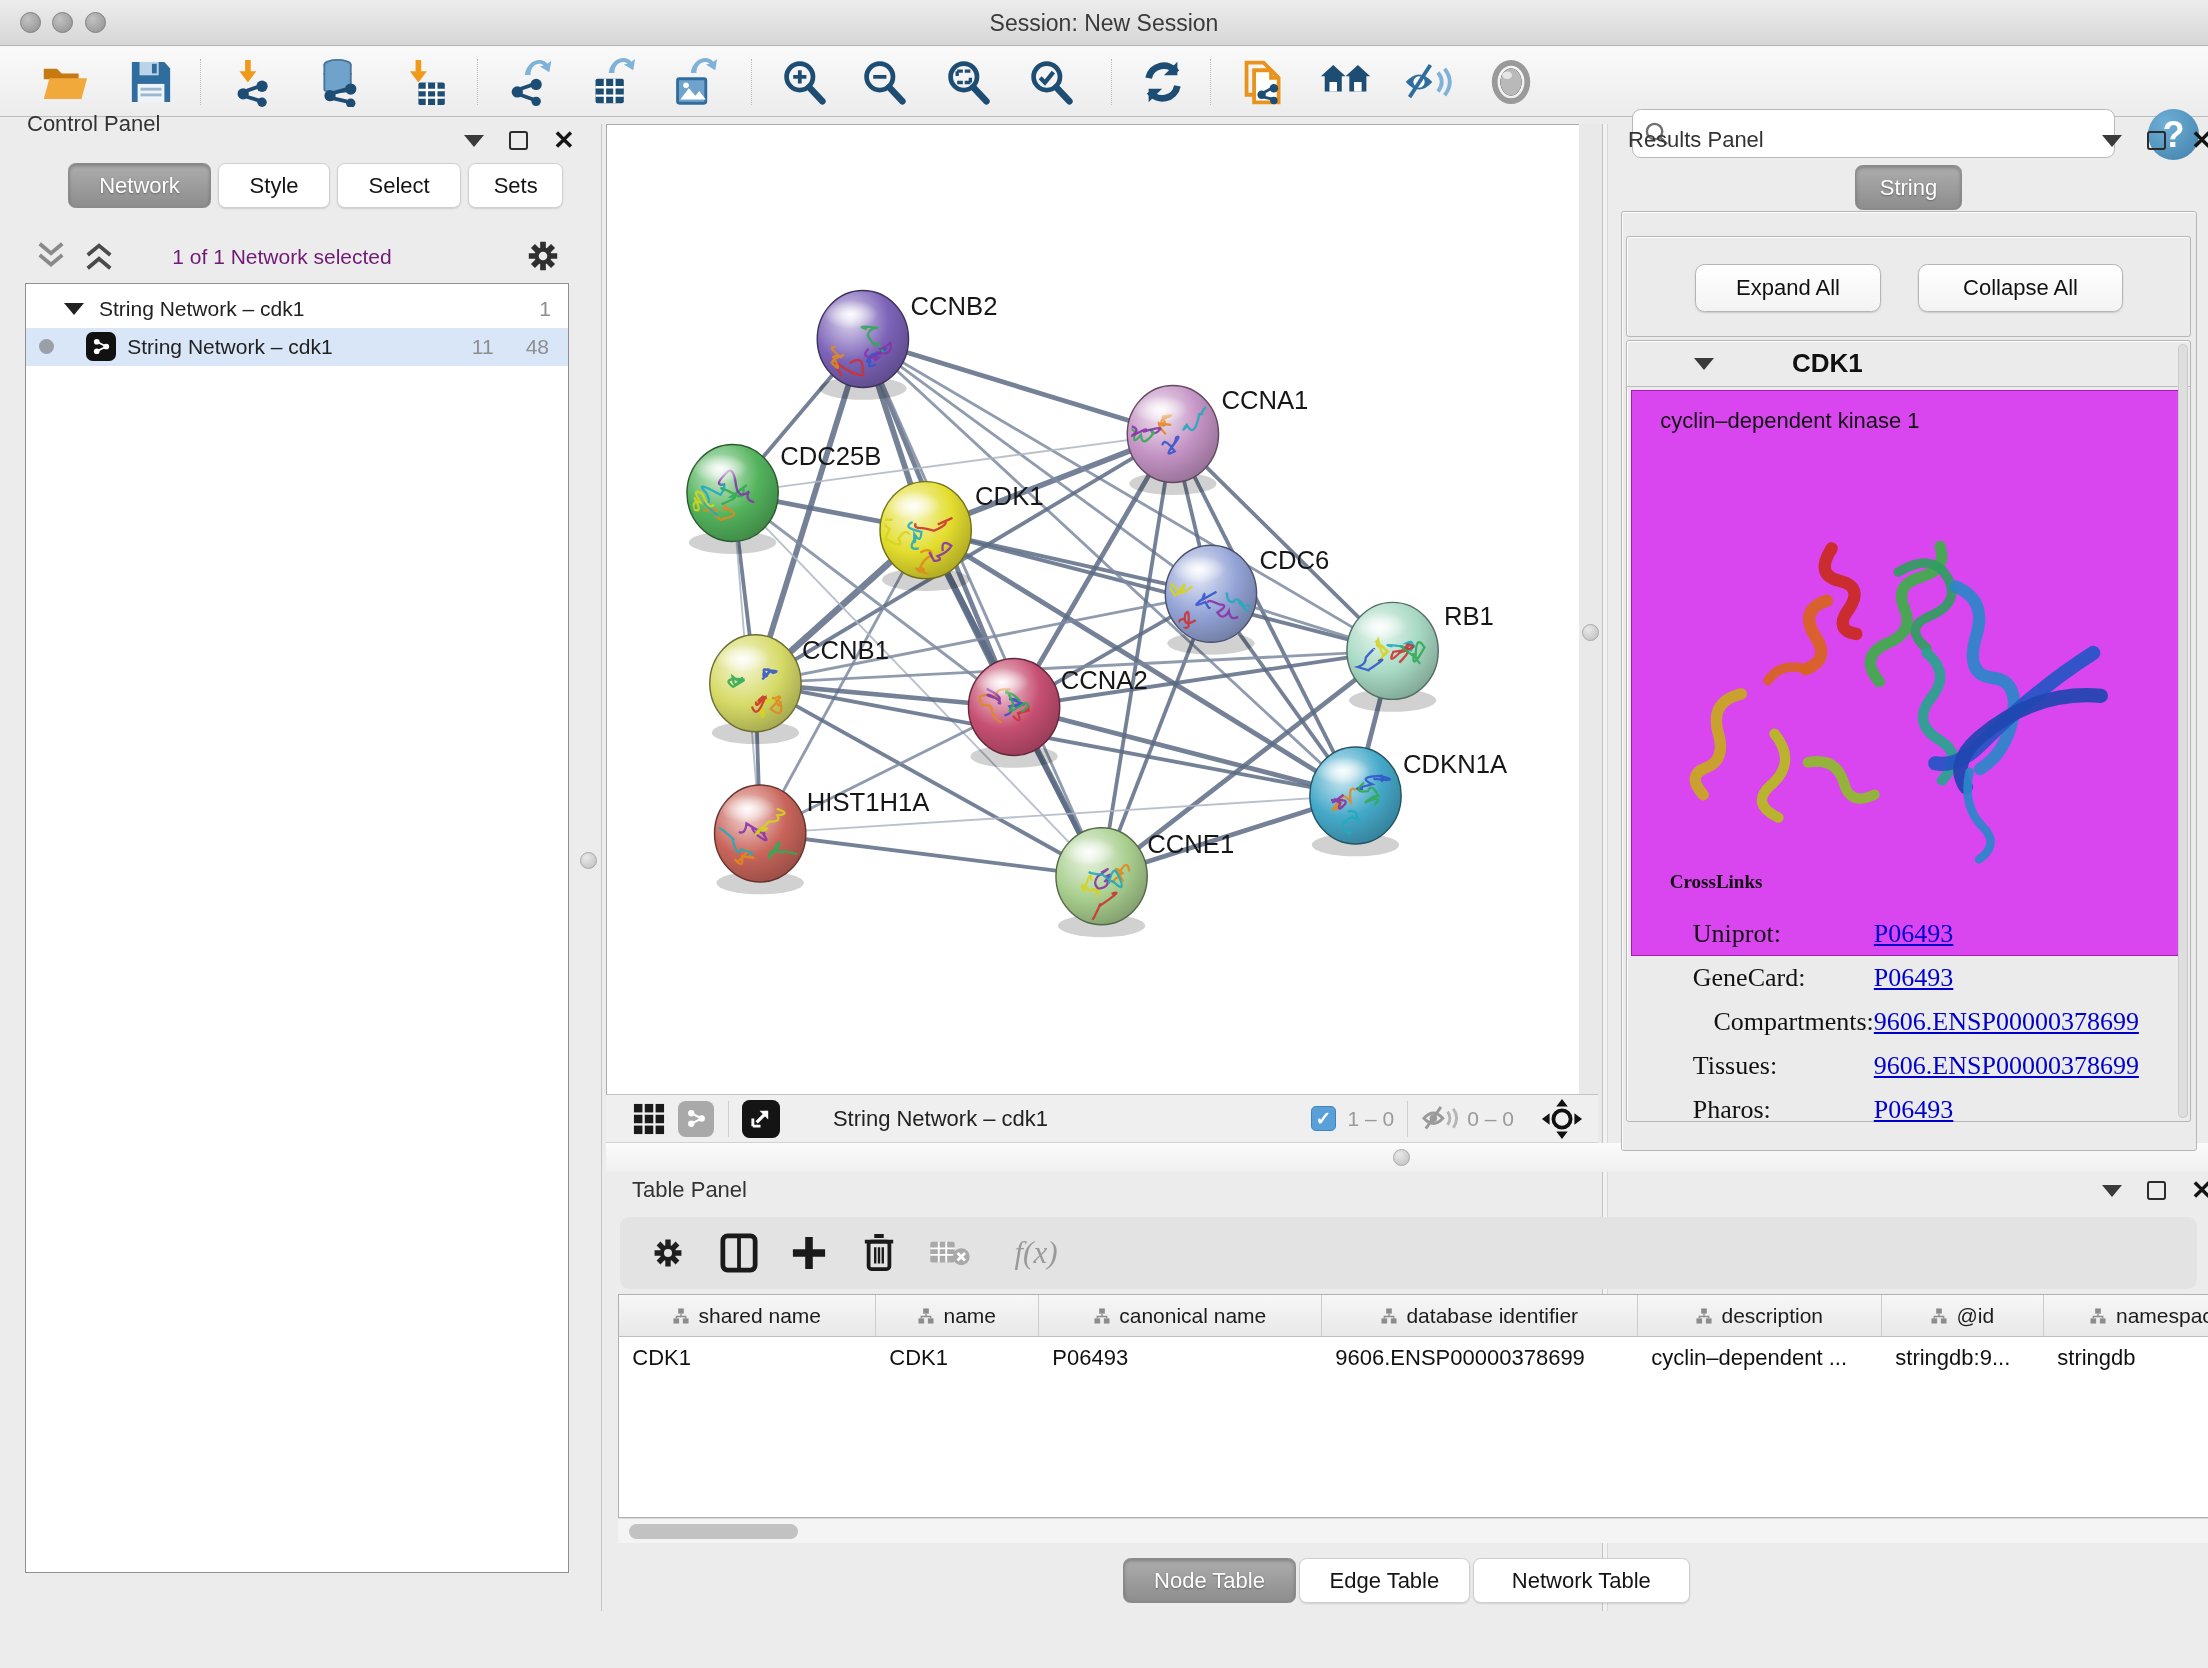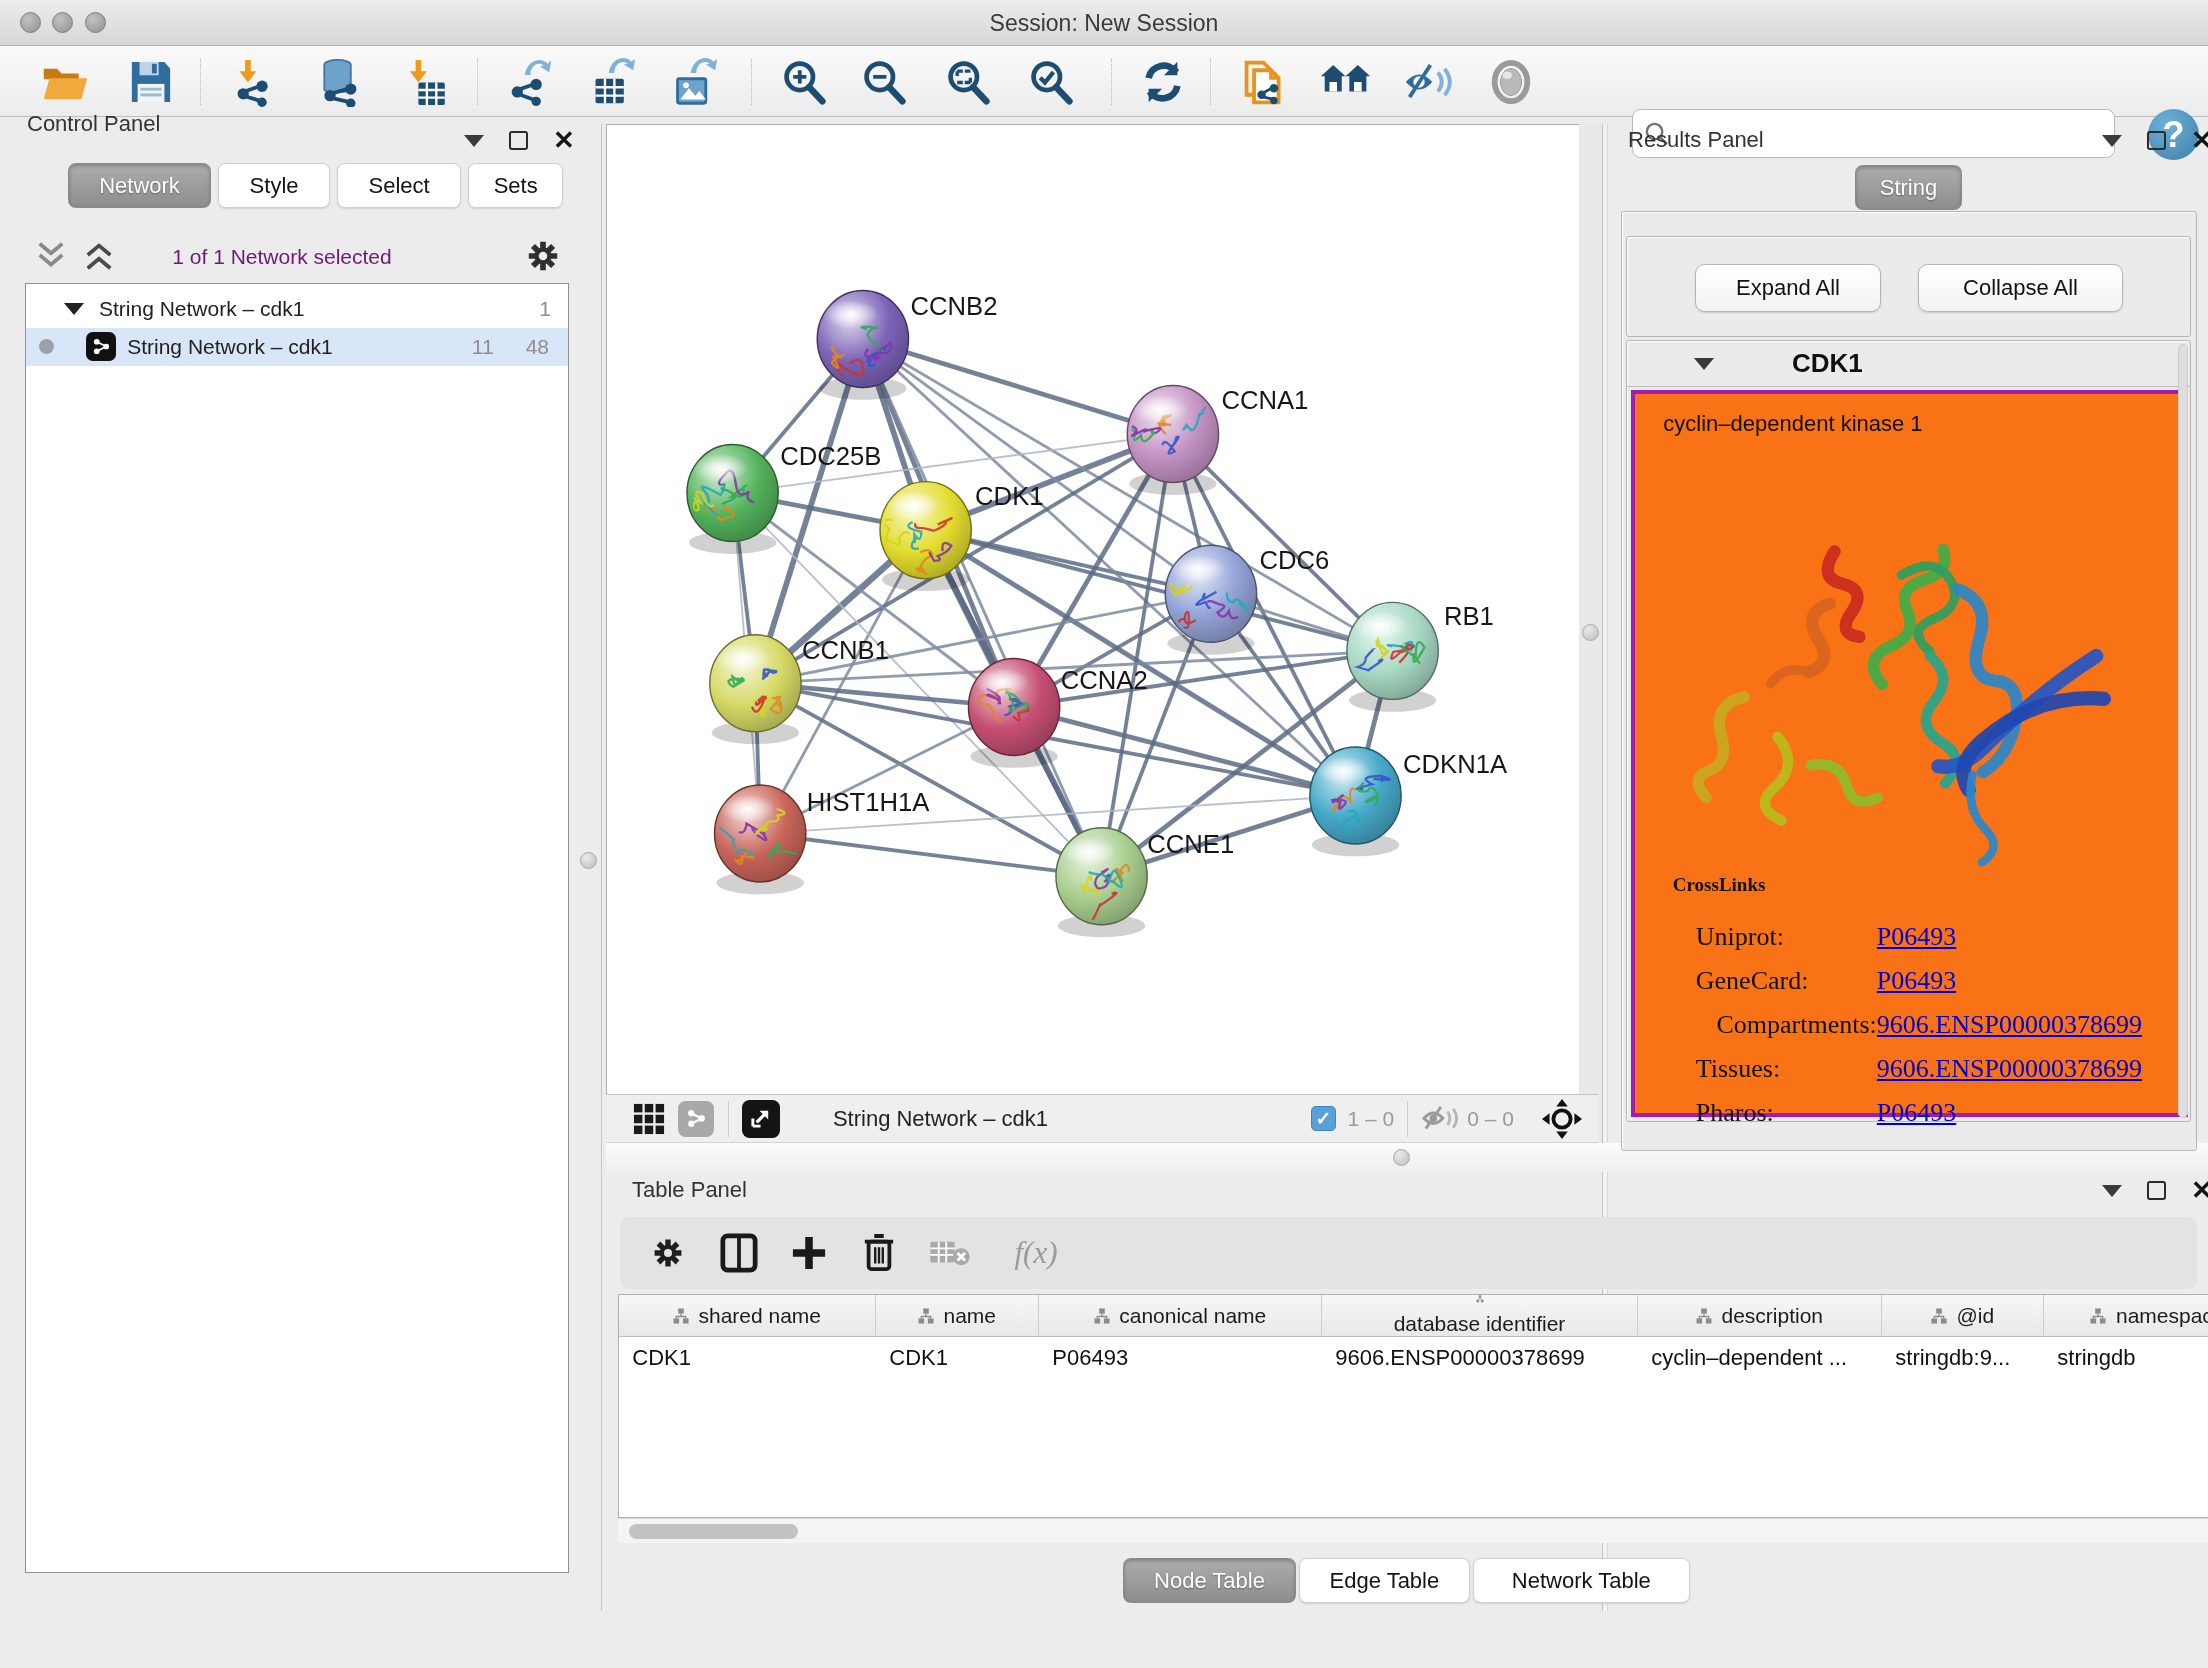--- a/index.html
+++ b/index.html
@@ -711,21 +711,21 @@
         </div>
       <div class="btn" style="position:absolute;left:291px;top:27px;width:205px;height:48px">
           <span>Collapse All</span>
         </div>
     </div>
     <div class="rp-box etched" style="left:1626px;top:340px;width:565px;height:782px">
       <div style="position:absolute;left:0;top:0;width:100%;height:46px;border-bottom:1px solid #bdbdbd;display:flex;align-items:center">
         <div class="tri-down" style="margin-left:67px"></div>
         <span style="font-size:26px;font-weight:bold;margin-left:78px;color:#111">CDK1</span>
       </div>
-      <div style="position:absolute;left:3.8px;top:49px;width:557px;height:727px;border:4px solid #a21caf;background:#f97316">
+      <div style="position:absolute;left:3.8px;top:49px;width:557px;height:566px;border:1px solid #a21caf;background:#d946ef">
         <div style="position:absolute;left:28.5px;top:17px;font-size:22px;color:#111">cyclin–dependent kinase 1</div>
         <svg id="protein-svg" style="position:absolute;left:52px;top:67px" width="438" height="409" viewBox="0 0 460 430">
             <path d="M155,95 q-18,28 8,34 q26,6 10,30 q-16,22 8,26" fill="none" stroke="#c92a1e" stroke-width="13" stroke-linecap="round" stroke-opacity="0.92"></path>
             <path d="M150,150 q-30,10 -12,38 q16,24 -10,34" fill="none" stroke="#d8641e" stroke-width="13" stroke-linecap="round" stroke-opacity="0.92"></path>
             <path d="M128,222 q-26,-8 -40,12" fill="none" stroke="#d8641e" stroke-width="10" stroke-linecap="round" stroke-opacity="0.92"></path>
             <path d="M60,248 q-34,8 -24,42 q8,28 -14,36 q-20,8 -2,28" fill="none" stroke="#c9a81e" stroke-width="12" stroke-linecap="round" stroke-opacity="0.92"></path>
             <path d="M95,290 q24,30 -4,54 q-22,20 8,34" fill="none" stroke="#b7bd1c" stroke-width="11" stroke-linecap="round" stroke-opacity="0.92"></path>
             <path d="M130,320 q30,-6 38,22 q6,24 32,12" fill="none" stroke="#8ebd2a" stroke-width="11" stroke-linecap="round" stroke-opacity="0.92"></path>
             <path d="M205,235 q-22,-26 8,-40 q30,-12 18,-38 q-10,-24 18,-32 q28,-8 20,-32" fill="none" stroke="#3fae49" stroke-width="12" stroke-linecap="round" stroke-opacity="0.92"></path>
             <path d="M225,120 q36,-22 52,6 q14,26 -18,40 q-30,12 -4,34" fill="none" stroke="#2f9e5e" stroke-width="10" stroke-linecap="round" stroke-opacity="0.92"></path>
@@ -840,21 +840,21 @@
             <svg width="16" height="16" viewBox="0 0 17 17">
               <g fill="#8c8c8c">
                 <rect x="5.5" y="0.5" width="6" height="5.5"></rect>
                 <rect x="0.5" y="11" width="6" height="5.5"></rect>
                 <rect x="10.5" y="11" width="6" height="5.5"></rect>
                 <path d="M8.5 6 v3 M3.5 11 v-2 h10 v2" stroke="#8c8c8c" fill="none" stroke-width="1.4"></path>
               </g>
             </svg>
             <span>canonical name</span>
           </div>
-          <div class="dt-hcell" style="width: 316px; flex-direction: column;">
+          <div class="dt-hcell" style="width: 316px;">
             <svg width="16" height="16" viewBox="0 0 17 17">
               <g fill="#8c8c8c">
                 <rect x="5.5" y="0.5" width="6" height="5.5"></rect>
                 <rect x="0.5" y="11" width="6" height="5.5"></rect>
                 <rect x="10.5" y="11" width="6" height="5.5"></rect>
                 <path d="M8.5 6 v3 M3.5 11 v-2 h10 v2" stroke="#8c8c8c" fill="none" stroke-width="1.4"></path>
               </g>
             </svg>
             <span>database identifier</span>
           </div>

